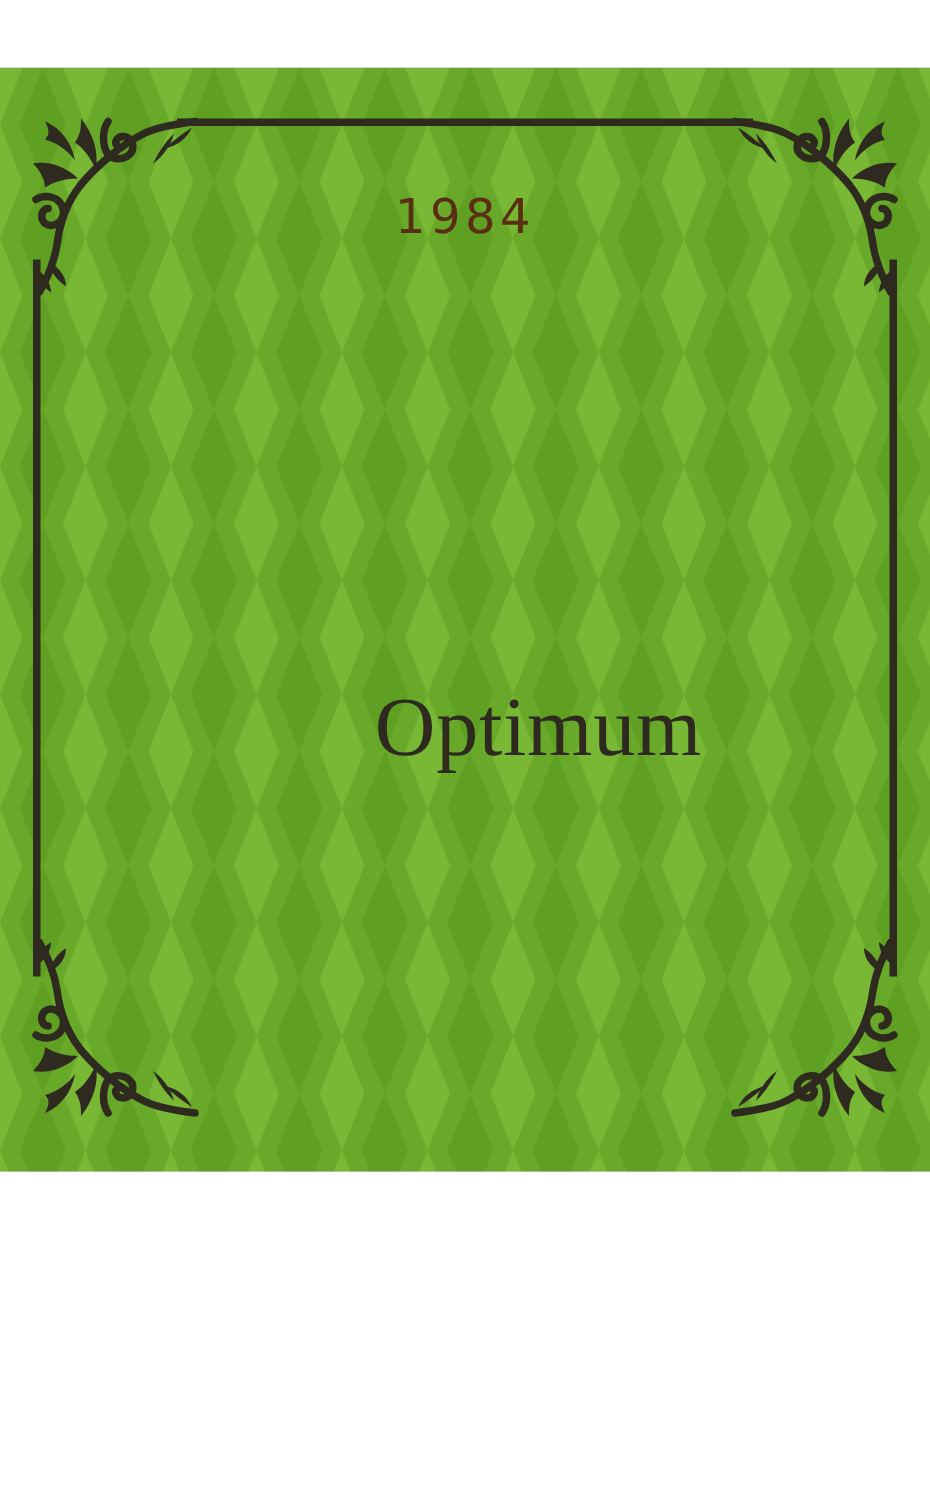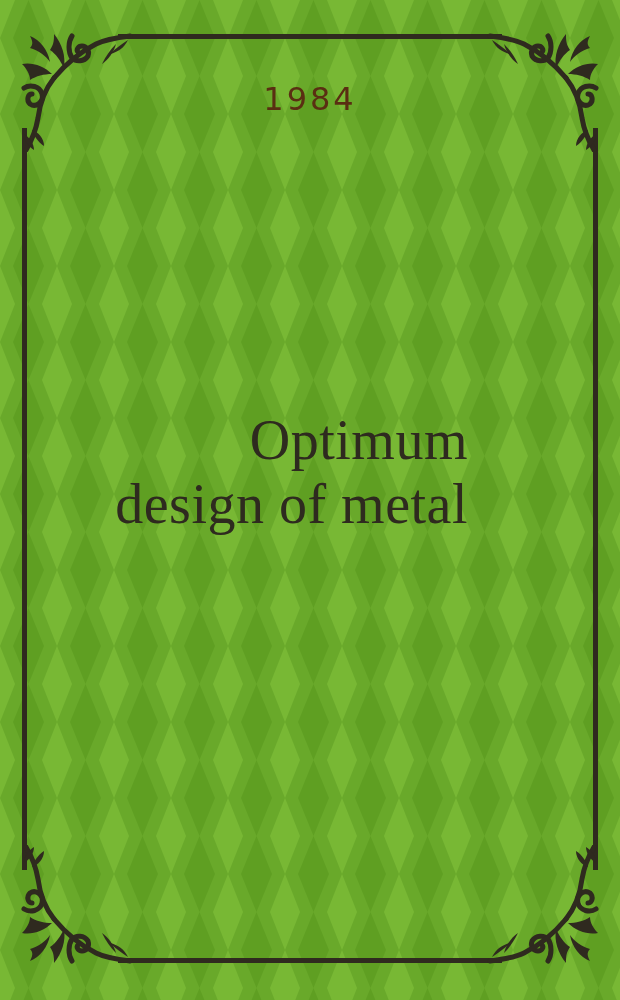--- a/index.html
+++ b/index.html
@@ -1,21 +1,22 @@
 <!DOCTYPE html>
 <html><head>
 <meta charset="utf-8">
 <style>
   html, body { margin: 0; padding: 0; }
   body { width: 620px; height: 1000px; overflow: hidden; }
   .cover {
     position: relative;
-    width: 620px; height: 1000px;
+    width: 620px; height: 736px;
     background-color: #c4b5fd;
     overflow: hidden;
+    margin-top: 45px;
   }
   .pattern { position: absolute; left: 0; top: 0; width: 620px; height: 1000px; }
   .frame-line { position: absolute; background: #2f2a1f; }
   .frame-top { left: 118px; right: 118px; top: 34px; height: 5px; }
   .frame-bottom { left: 118px; right: 118px; top: 958px; height: 5px; }
   .frame-left { left: 22px; width: 5px; top: 128px; bottom: 130px; }
   .frame-right { left: 593px; width: 5px; top: 128px; bottom: 130px; }
   .corner { position: absolute; width: 130px; height: 130px; }
   .corner svg { width: 100%; height: 100%; display: block; }
   .c-tl { left: 10px; top: 22px; }
@@ -130,16 +131,15 @@
         <path d="M22,108 C28,110 34,116 34,124 C28,120 24,114 22,108 Z"></path>
         <path d="M14,112 C20,116 24,122 24,128 C18,124 14,118 14,112 Z"></path>
       </g>
     </svg>
   </div>
 
   <div class="year">1984</div>
 
   <div class="title">
     <span>Optimum</span>
-    <span>design of metal</span>
   </div>
 
 </div>
 
 </body></html>

